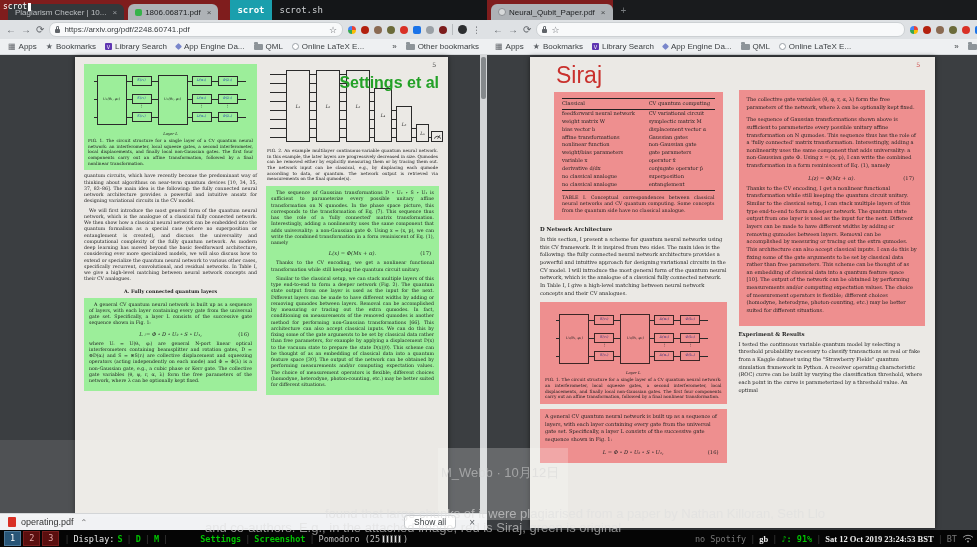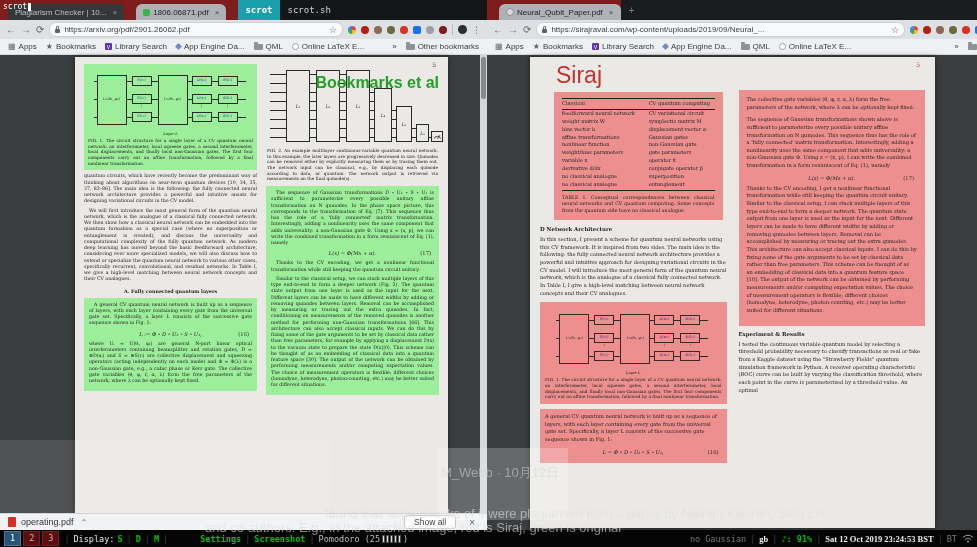--- a/index.html
+++ b/index.html
@@ -5,21 +5,21 @@
   html,body{margin:0;padding:0;background:#1c1d1f;}
   #stage{position:relative;width:977px;height:547px;overflow:hidden;background:#232426;font-family:"Liberation Sans",sans-serif;}
   .window{position:absolute;top:0;height:530px;overflow:hidden;}
   #win-left{left:0;width:487px;}
   #win-right{left:487px;width:562px;}
 
   
   .tabstrip{height:20px;background:#7f1d1d;display:flex;align-items:flex-end;}
   .tab{height:16px;display:flex;align-items:center;gap:3px;padding:0 7px;font-size:8px;border-radius:6px 6px 0 0;white-space:nowrap;overflow:hidden;}
   .tab.inactive{background:#34383b;color:#bcc0c3;max-width:152px;margin-left:8px;}
-  .tab.active{background:#aeb2b6;color:#1c1e20;margin-left:12px;}
+  .tab.active{background:#aeb2b6;color:#1c1e20;margin-left:4px;}
   .tab-close{opacity:.75;margin-left:3px;font-size:8px;}
   .fav{width:7px;height:7px;border-radius:2px;flex:none;}
   .fav.green{background:#36b34a;}
   .fav.gray{width:6px;height:6px;border-radius:50%;background:#d7d9da;border:1px solid #8b8f93;}
   .term-area{flex:1;align-self:stretch;background:#141618;display:flex;align-items:center;margin-left:12px;min-width:0;}
   .scrot-badge{background:#1a9fad;color:#fff;font:bold 9px "DejaVu Sans Mono",monospace;padding:0 7px;align-self:stretch;display:flex;align-items:center;}
   .term-title{color:#cfd2d4;font:9px "DejaVu Sans Mono",monospace;padding-left:8px;overflow:hidden;}
   .newtab-area{flex:1;align-self:stretch;background:#191b1d;color:#787c7f;font-size:10px;display:flex;align-items:center;padding-left:8px;}
 
   
@@ -165,21 +165,21 @@
         <span class="scrot-badge">scrot</span>
         <span class="term-title">scrot.sh</span>
       </div>
     </div>
     <div class="toolbar">
       <span class="nav-icon">←</span>
       <span class="nav-icon">→</span>
       <span class="nav-icon">⟳</span>
       <div class="omnibox">
         <span class="padlock"></span>
-        <span class="url">https://arxiv.org/pdf/2901.26062.pdf</span>
+        <span class="url">https://arxiv.org/pdf/2248.60741.pdf</span>
         <span class="ob-star">☆</span>
       </div>
       <span class="ext e-google"></span>
       <span class="ext e-red"></span>
       <span class="ext e-brown"></span>
       <span class="ext e-olive"></span>
       <span class="ext e-red2"></span>
       <span class="ext e-blue"></span>
       <span class="ext e-gray"></span>
       <span class="ext e-dred"></span>
@@ -278,21 +278,21 @@
                 <div class="lbox" style="left:104px;top:21px;width:18px;height:54px">L₄</div>
                 <div class="lbox" style="left:126px;top:39px;width:16px;height:36px">L₅</div>
                 <div class="lbox" style="left:146px;top:57px;width:13px;height:18px">L₆</div>
                 <div class="lbox" style="left:161px;top:64px;width:12px;height:11px">
                   <svg width="9" height="7" viewBox="0 0 10 8">
                       <path d="M1.5 6.5 A3.6 3.6 0 0 1 8.5 6.5" fill="none" stroke="#222" stroke-width="0.9"></path>
                       <line x1="5" y1="6.5" x2="7.6" y2="2.6" stroke="#222" stroke-width="0.9"></line>
                     </svg>
                 </div>
               </div>
-              <div class="fig2-annot">Bookmarks et al</div>
+              <div class="fig2-annot">Settings et al</div>
             </div>
             <div class="caption">FIG. 2. An example multilayer continuous-variable quantum neural network. In this example, the later layers are progressively decreased in size. Qumodes can be removed either by explicitly measuring them or by tracing them out. The network input can be classical, e.g., by displacing each qumode according to data, or quantum. The network output is retrieved via measurements on the final qumode(s).</div>
             <div class="hl-green textblock" style="margin-top:4px;">
               <p class="pp indent">The sequence of Gaussian transformations D ∘ U₂ ∘ S ∘ U₁ is sufficient to parameterize every possible unitary affine transformation on N qumodes. In the phase space picture, this corresponds to the transformation of Eq. (7). This sequence thus has the role of a 'fully connected' matrix transformation. Interestingly, adding a nonlinearity uses the same component that adds universality: a non-Gaussian gate Φ. Using x = (x, p), we can write the combined transformation in a form reminiscent of Eq. (1), namely</p>
               <div class="eq">
                 <span>L(x) = Φ(Mx + α).</span>
                 <span class="eqnum">(17)</span>
               </div>
               <p class="pp indent">Thanks to the CV encoding, we get a nonlinear functional transformation while still keeping the quantum circuit unitary.</p>
               <p class="pp indent">Similar to the classical setup, we can stack multiple layers of this type end-to-end to form a deeper network (Fig. 2). The quantum state output from one layer is used as the input for the next. Different layers can be made to have different widths by adding or removing qumodes between layers. Removal can be accomplished by measuring or tracing out the extra qumodes. In fact, conditioning on measurements of the removed qumodes is another method for performing non-Gaussian transformations [66]. This architecture can also accept classical inputs. We can do this by fixing some of the gate arguments to be set by classical data rather than free parameters, for example by applying a displacement D(x) to the vacuum state to prepare the state D(x)|0⟩. This scheme can be thought of as an embedding of classical data into a quantum feature space [30]. The output of the network can be obtained by performing measurements and/or computing expectation values. The choice of measurement operators is flexible; different choices (homodyne, heterodyne, photon-counting, etc.) may be better suited for different situations.</p>
@@ -323,21 +323,20 @@
       <div class="newtab-area">
           <span>+</span>
         </div>
     </div>
     <div class="toolbar">
       <span class="nav-icon">←</span>
       <span class="nav-icon">→</span>
       <span class="nav-icon">⟳</span>
       <div class="omnibox">
         <span class="padlock"></span>
-        <span class="url">https://sirajraval.com/wp-content/uploads/2019/09/Neural_...</span>
         <span class="ob-star">☆</span>
       </div>
       <span class="ext e-google"></span>
       <span class="ext e-red"></span>
       <span class="ext e-brown"></span>
       <span class="ext e-olive"></span>
       <span class="ext e-red2"></span>
       <span class="ext e-blue"></span>
       <span class="ext e-gray"></span>
       <span class="ext e-dred"></span>
@@ -514,21 +513,21 @@
     <span class="tb-gray">Pomodoro (25</span>
     <span class="bars">
       <span class="bar"></span>
         <span class="bar"></span>
         <span class="bar"></span>
         <span class="bar"></span>
         <span class="bar"></span>
     </span>
     <span class="tb-gray">)</span>
     <span class="tb-flex"></span>
-    <span class="tb-dim">no Gaussian</span>
+    <span class="tb-dim">no Spotify</span>
     <span class="tb-sep">|</span>
     <span class="tb-white">gb</span>
     <span class="tb-sep">|</span>
     <span class="tb-green">♪: 91%</span>
     <span class="tb-sep">|</span>
     <span class="tb-white">Sat 12 Oct 2019 23:24:53 BST</span>
     <span class="tb-sep">|</span>
     <span class="tb-dim">BT</span>
     <svg class="wifi" viewBox="0 0 12 9">
       <path d="M1 3.4 A7 7 0 0 1 11 3.4" fill="none" stroke="#9a9a9a" stroke-width="1"></path>

